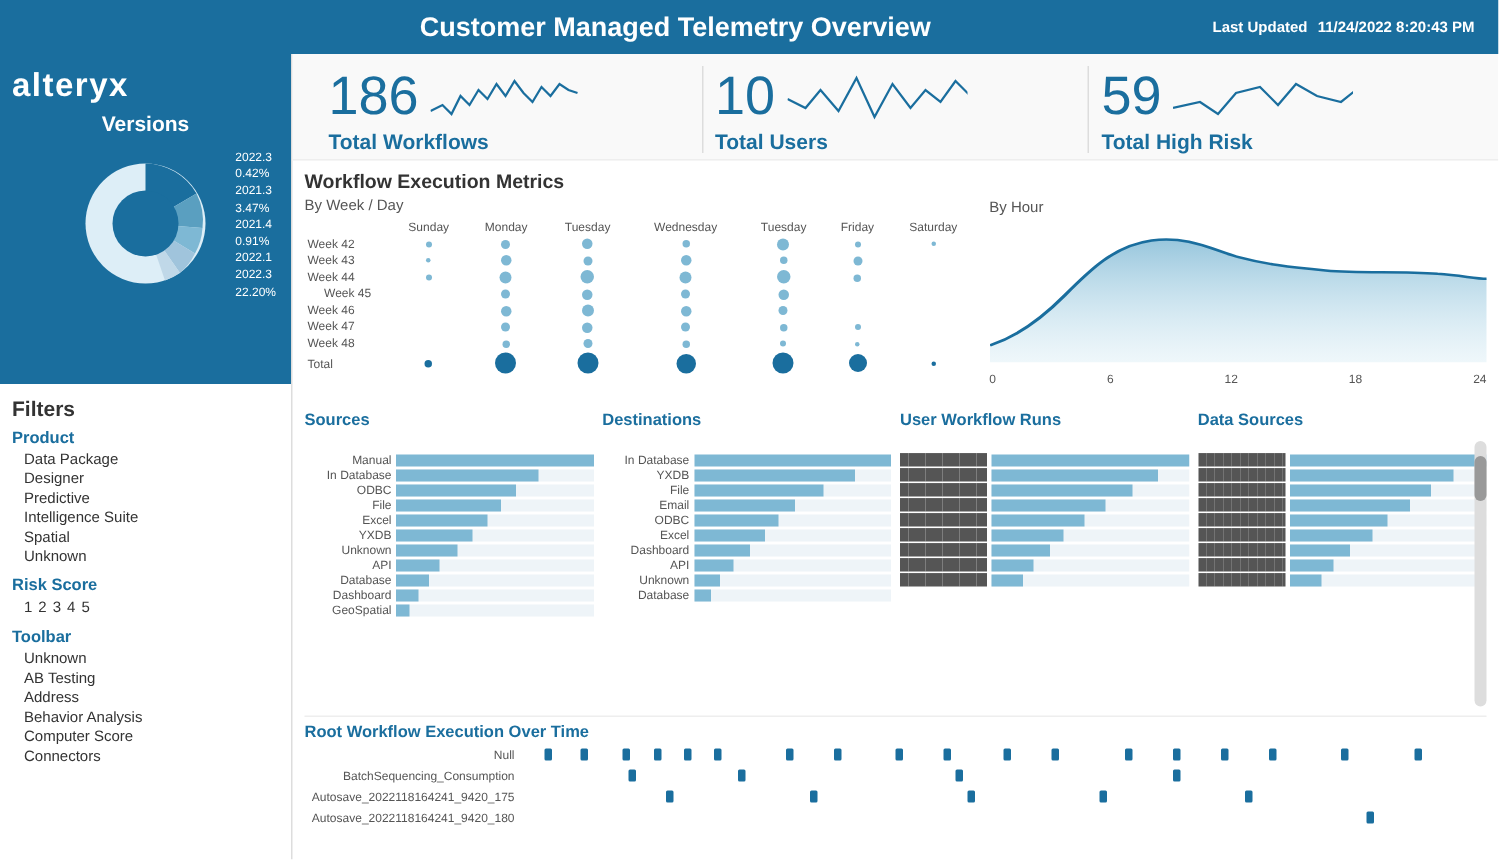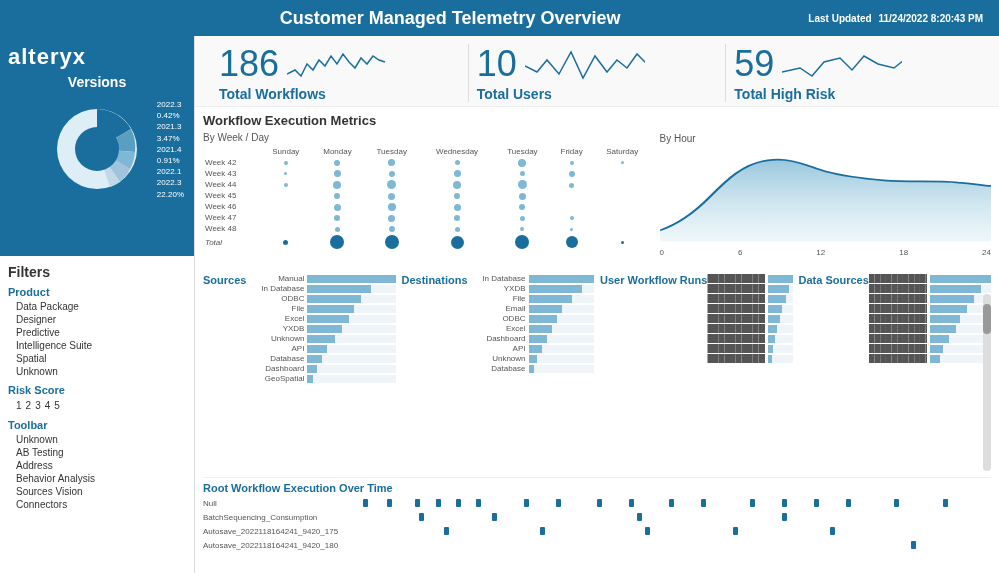--- a/index.html
+++ b/index.html
@@ -114,36 +114,36 @@
     .chart-subtitle { font-size: 10px; color: #555; margin-bottom: 3px; }
 
     
     .bottom-row {
       display: flex;
       gap: 6px;
       flex: 1;
       min-height: 0;
     }
 
-    .chart-panel { flex: 1; display: flex; flex-direction: row; }
+    .chart-panel { flex: 1; display: flex; flex-direction: column; gap: 13px; }
     .chart-panel-title { font-size: 11px; font-weight: bold; color: #1a6e9e; margin-bottom: 3px; }
 
     
     .bar-list { flex: 1; display: flex; flex-direction: column; gap: 1px; overflow: hidden; }
     .bar-row { display: flex; align-items: center; gap: 3px; }
     .bar-row-label { font-size: 8px; color: #555; width: 58px; text-align: right; white-space: nowrap; overflow: hidden; }
     .bar-bg { flex: 1; height: 8px; background: #eef4f8; position: relative; }
     .bar-fill { height: 100%; background: #7eb8d4; }
 
     
     .timeline-section { border-top: 1px solid #eee; padding-top: 4px; height: 90px; overflow: hidden; }
     .timeline-title { font-size: 11px; font-weight: bold; color: #1a6e9e; margin-bottom: 3px; }
     .timeline-rows { display: flex; flex-direction: column; gap: 2px; }
     .timeline-row { display: flex; align-items: center; gap: 4px; }
-    .timeline-label { font-size: 8px; color: #555; width: 140px; white-space: nowrap; overflow: hidden; text-overflow: ellipsis; text-align: left; }
+    .timeline-label { font-size: 8px; color: #555; width: 140px; white-space: nowrap; overflow: hidden; text-overflow: ellipsis; text-align: right; }
     .timeline-dots { flex: 1; position: relative; height: 12px; }
     .timeline-dot { position: absolute; width: 5px; height: 8px; background: #1a6e9e; border-radius: 1px; top: 2px; }
 
     
     .scrollbar-placeholder { width: 8px; background: #ddd; border-radius: 4px; margin-left: 2px; position: relative; }
     .scrollbar-thumb { width: 8px; height: 30px; background: #999; border-radius: 4px; position: absolute; top: 10px; }
 
   </style>
 </head>
 <body>
@@ -207,21 +207,21 @@
         <span class="filter-number">3</span>
         <span class="filter-number">4</span>
         <span class="filter-number">5</span>
       </div>
 
       <div class="filter-category">Toolbar</div>
       <div class="filter-item">Unknown</div>
       <div class="filter-item">AB Testing</div>
       <div class="filter-item">Address</div>
       <div class="filter-item">Behavior Analysis</div>
-      <div class="filter-item">Sources Vision</div>
+      <div class="filter-item">Computer Score</div>
       <div class="filter-item">Connectors</div>
     </div>
   </div>
 
   <div class="content">
 
     <div class="kpi-row">
       <div class="kpi-card">
         <div class="kpi-number-row">
           <span class="kpi-number">186</span>
@@ -298,21 +298,21 @@
                       <td style="text-align: left; color: rgb(85, 85, 85); padding: 1px 2px; white-space: nowrap; font-size: 8px;">Week 44</td>
                       <td style="text-align: center; padding: 1px 0px;"><span style="display: inline-block; width: 4px; height: 4px; border-radius: 50%; background: rgb(126, 184, 212); vertical-align: middle;"></span></td>
                       <td style="text-align: center; padding: 1px 0px;"><span style="display: inline-block; width: 8px; height: 8px; border-radius: 50%; background: rgb(126, 184, 212); vertical-align: middle;"></span></td>
                       <td style="text-align: center; padding: 1px 0px;"><span style="display: inline-block; width: 9px; height: 9px; border-radius: 50%; background: rgb(126, 184, 212); vertical-align: middle;"></span></td>
                       <td style="text-align: center; padding: 1px 0px;"><span style="display: inline-block; width: 8px; height: 8px; border-radius: 50%; background: rgb(126, 184, 212); vertical-align: middle;"></span></td>
                       <td style="text-align: center; padding: 1px 0px;"><span style="display: inline-block; width: 9px; height: 9px; border-radius: 50%; background: rgb(126, 184, 212); vertical-align: middle;"></span></td>
                       <td style="text-align: center; padding: 1px 0px;"><span style="display: inline-block; width: 5px; height: 5px; border-radius: 50%; background: rgb(126, 184, 212); vertical-align: middle;"></span></td>
                       <td style="text-align: center; padding: 1px 0px;"></td>
                     </tr>
                     <tr>
-                      <td style="text-align: left; color: rgb(85, 85, 85); padding: 1px 2px; white-space: nowrap; font-size: 8px;">Week 45</td>
+                      <td style="text-align: center; color: rgb(85, 85, 85); padding: 1px 2px; white-space: nowrap; font-size: 8px;">Week 45</td>
                       <td style="text-align: center; padding: 1px 0px;"></td>
                       <td style="text-align: center; padding: 1px 0px;"><span style="display: inline-block; width: 6px; height: 6px; border-radius: 50%; background: rgb(126, 184, 212); vertical-align: middle;"></span></td>
                       <td style="text-align: center; padding: 1px 0px;"><span style="display: inline-block; width: 7px; height: 7px; border-radius: 50%; background: rgb(126, 184, 212); vertical-align: middle;"></span></td>
                       <td style="text-align: center; padding: 1px 0px;"><span style="display: inline-block; width: 6px; height: 6px; border-radius: 50%; background: rgb(126, 184, 212); vertical-align: middle;"></span></td>
                       <td style="text-align: center; padding: 1px 0px;"><span style="display: inline-block; width: 7px; height: 7px; border-radius: 50%; background: rgb(126, 184, 212); vertical-align: middle;"></span></td>
                       <td style="text-align: center; padding: 1px 0px;"></td>
                       <td style="text-align: center; padding: 1px 0px;"></td>
                     </tr>
                     <tr>
                       <td style="text-align: left; color: rgb(85, 85, 85); padding: 1px 2px; white-space: nowrap; font-size: 8px;">Week 46</td>
@@ -338,21 +338,21 @@
                       <td style="text-align: left; color: rgb(85, 85, 85); padding: 1px 2px; white-space: nowrap; font-size: 8px;">Week 48</td>
                       <td style="text-align: center; padding: 1px 0px;"></td>
                       <td style="text-align: center; padding: 1px 0px;"><span style="display: inline-block; width: 5px; height: 5px; border-radius: 50%; background: rgb(126, 184, 212); vertical-align: middle;"></span></td>
                       <td style="text-align: center; padding: 1px 0px;"><span style="display: inline-block; width: 6px; height: 6px; border-radius: 50%; background: rgb(126, 184, 212); vertical-align: middle;"></span></td>
                       <td style="text-align: center; padding: 1px 0px;"><span style="display: inline-block; width: 5px; height: 5px; border-radius: 50%; background: rgb(126, 184, 212); vertical-align: middle;"></span></td>
                       <td style="text-align: center; padding: 1px 0px;"><span style="display: inline-block; width: 4px; height: 4px; border-radius: 50%; background: rgb(126, 184, 212); vertical-align: middle;"></span></td>
                       <td style="text-align: center; padding: 1px 0px;"><span style="display: inline-block; width: 3px; height: 3px; border-radius: 50%; background: rgb(126, 184, 212); vertical-align: middle;"></span></td>
                       <td style="text-align: center; padding: 1px 0px;"></td>
                     </tr>
                     <tr>
-                      <td style="text-align: left; color: rgb(85, 85, 85); padding: 1px 2px; white-space: nowrap; font-size: 8px; font-style: italic;">Total</td>
+                      <td style="text-align: left; color: rgb(85, 85, 85); padding: 1px 2px; white-space: nowrap; font-size: 8px;">Total</td>
                       <td style="text-align: center; padding: 1px 0px;"><span style="display: inline-block; width: 5px; height: 5px; border-radius: 50%; background: rgb(26, 110, 158); vertical-align: middle;"></span></td>
                       <td style="text-align: center; padding: 1px 0px;"><span style="display: inline-block; width: 14px; height: 14px; border-radius: 50%; background: rgb(26, 110, 158); vertical-align: middle;"></span></td>
                       <td style="text-align: center; padding: 1px 0px;"><span style="display: inline-block; width: 14px; height: 14px; border-radius: 50%; background: rgb(26, 110, 158); vertical-align: middle;"></span></td>
                       <td style="text-align: center; padding: 1px 0px;"><span style="display: inline-block; width: 13px; height: 13px; border-radius: 50%; background: rgb(26, 110, 158); vertical-align: middle;"></span></td>
                       <td style="text-align: center; padding: 1px 0px;"><span style="display: inline-block; width: 14px; height: 14px; border-radius: 50%; background: rgb(26, 110, 158); vertical-align: middle;"></span></td>
                       <td style="text-align: center; padding: 1px 0px;"><span style="display: inline-block; width: 12px; height: 12px; border-radius: 50%; background: rgb(26, 110, 158); vertical-align: middle;"></span></td>
                       <td style="text-align: center; padding: 1px 0px;"><span style="display: inline-block; width: 3px; height: 3px; border-radius: 50%; background: rgb(26, 110, 158); vertical-align: middle;"></span></td>
                     </tr>
                   </tbody>
               </table>

